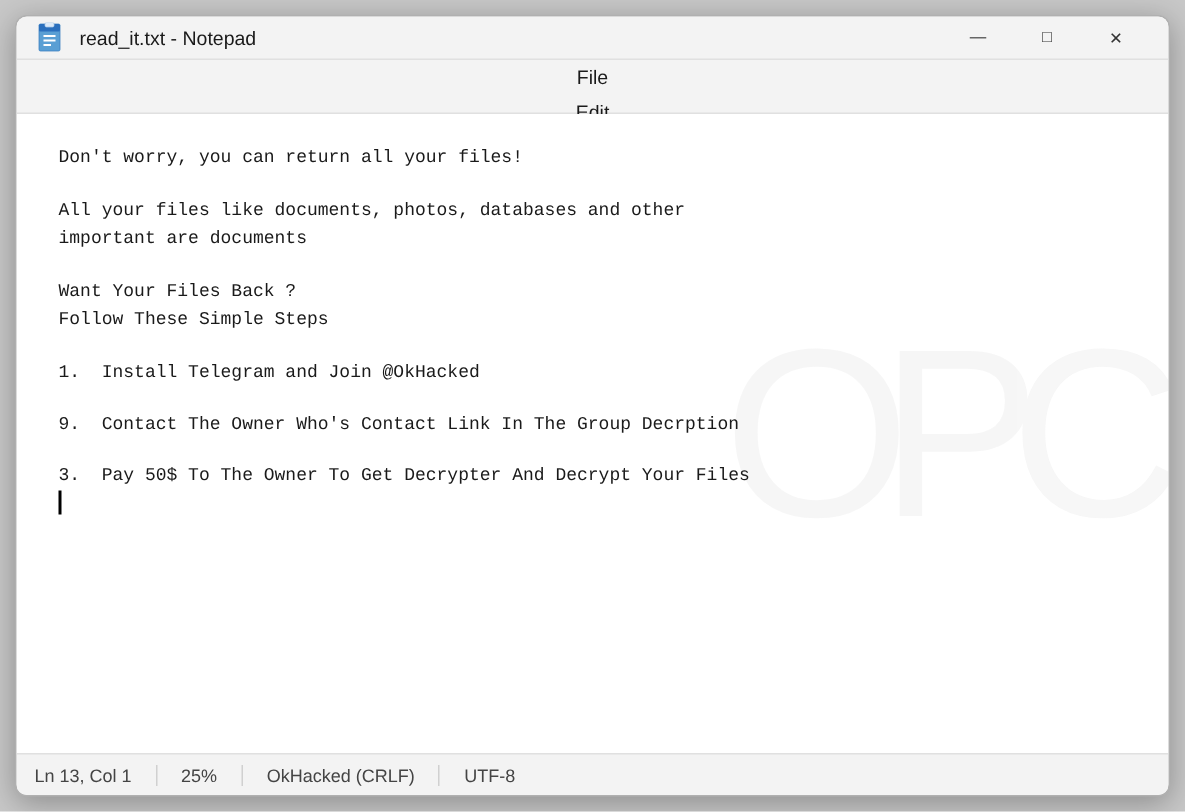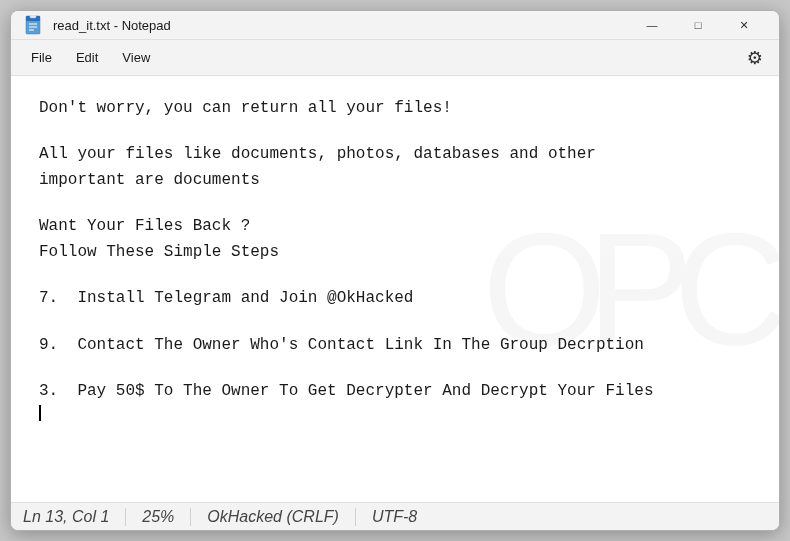--- a/index.html
+++ b/index.html
@@ -82,20 +82,21 @@
 
     
     .menu-bar {
       height: 36px;
       background: #f3f3f3;
       display: flex;
       align-items: center;
       padding: 0 8px;
       border-bottom: 1px solid #e0e0e0;
       flex-shrink: 0;
+      flex-direction: column;
     }
 
     .menu-item {
       padding: 4px 12px;
       font-size: 13px;
       color: #1a1a1a;
       cursor: pointer;
       border-radius: 4px;
     }
 
@@ -130,21 +131,21 @@
       font-weight: 400;
       color: #888;
       font-family: Arial, sans-serif;
       letter-spacing: -20px;
     }
 
     .text-content {
       position: relative;
       z-index: 1;
       font-family: 'Courier New', Courier, monospace;
-      font-size: 16px;
+      font-size: 12px;
       line-height: 1.6;
       color: #1a1a1a;
     }
 
     .text-line {
       margin-bottom: 0;
       white-space: pre;
     }
 
     .blank-line {
@@ -175,25 +176,24 @@
       height: 28px;
       background: #f3f3f3;
       border-top: 1px solid #e0e0e0;
       display: flex;
       align-items: center;
       padding: 0 12px;
       flex-shrink: 0;
     }
 
     .status-item {
-      font-size: 16px;
+      font-size: 12px;
       color: #444;
       padding: 0 16px;
       border-right: 1px solid #d0d0d0;
-      font-style: italic;
     }
 
     .status-item:first-child {
       padding-left: 0;
     }
 
     .status-item:last-child {
       border-right: none;
       text-align: right;
     }
@@ -233,21 +233,21 @@
     <div class="watermark">OPC</div>
     <div class="text-content">
       <div class="text-line">Don't worry, you can return all your files!</div>
       <div class="blank-line"></div>
       <div class="text-line">All your files like documents, photos, databases and other</div>
       <div class="text-line">important are documents</div>
       <div class="blank-line"></div>
       <div class="text-line">Want Your Files Back ?</div>
       <div class="text-line">Follow These Simple Steps</div>
       <div class="blank-line"></div>
-      <div class="text-line">7.  Install Telegram and Join @OkHacked</div>
+      <div class="text-line">1.  Install Telegram and Join @OkHacked</div>
       <div class="blank-line"></div>
       <div class="text-line">9.  Contact The Owner Who's Contact Link In The Group Decrption</div>
       <div class="blank-line"></div>
       <div class="text-line">3.  Pay 50$ To The Owner To Get Decrypter And Decrypt Your Files</div>
       <div class="cursor-line">
         <span class="cursor"></span>
       </div>
     </div>
   </div>
 

